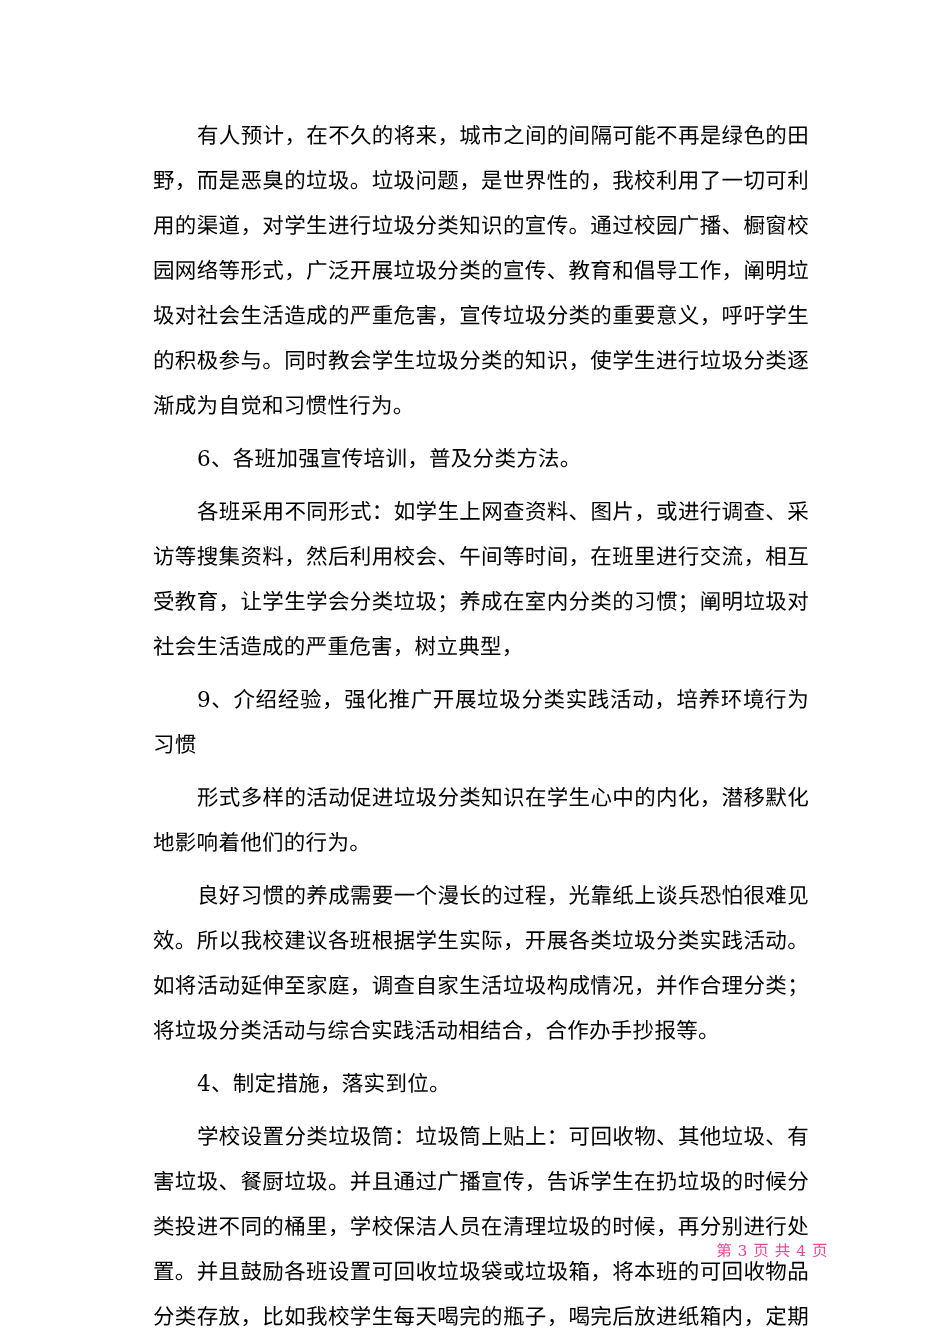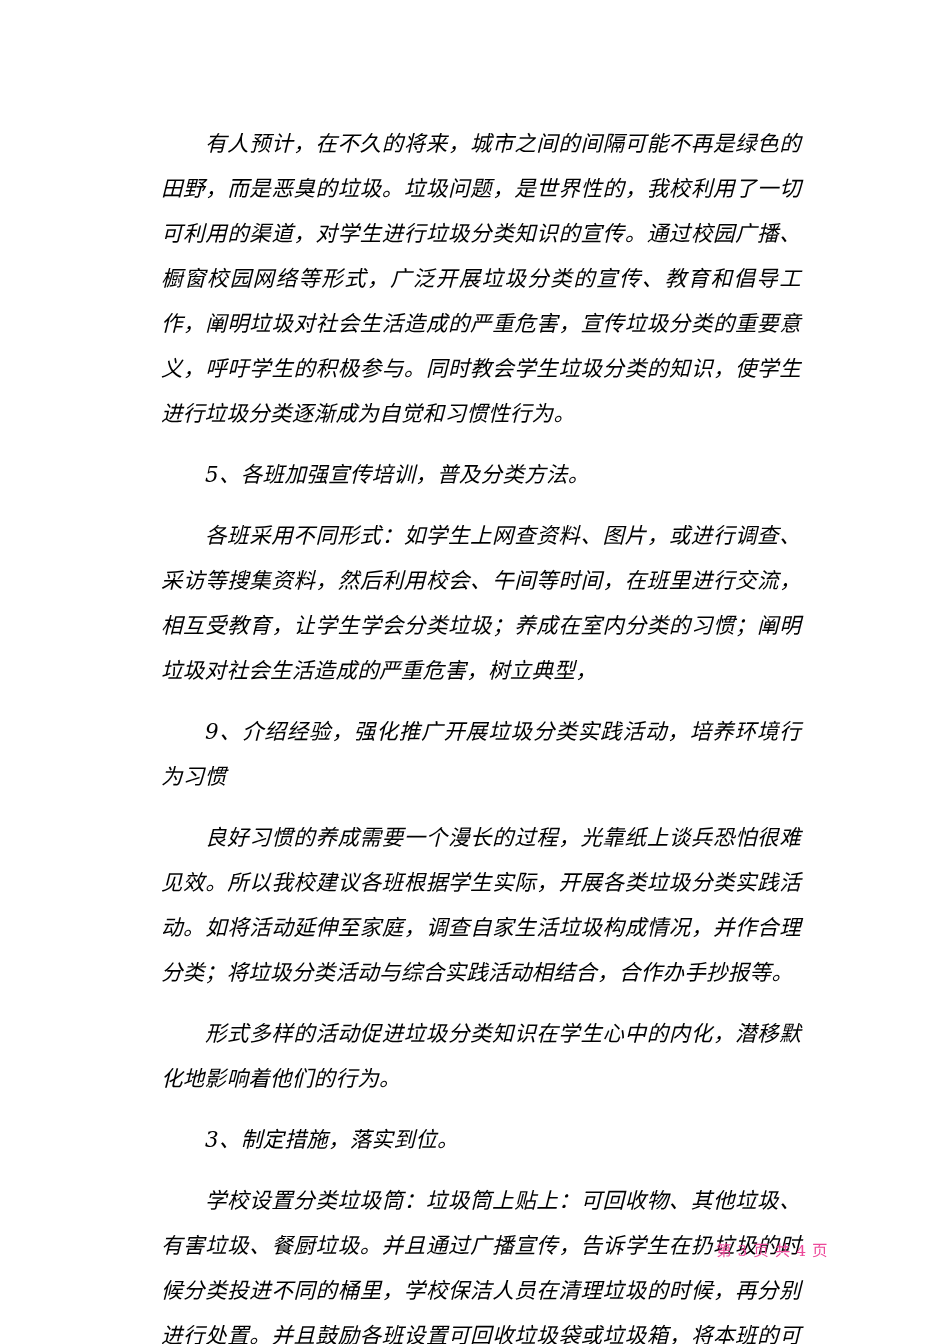--- a/index.html
+++ b/index.html
@@ -29,45 +29,44 @@
     left: 145px;
     top: 105px;
     width: 672px;
   }
   .para {
     font-size: 21.5px;
     line-height: 45px;
     text-align: justify;
     text-justify: inter-ideograph;
     letter-spacing: 0.3px;
-    margin: 16px;
+    margin: 8px;
     white-space: pre-wrap;
-    font-style: italic;
   }
   .indent2 {
     text-indent: 44px;
   }
   .footer {
     position: absolute;
     right: 122px;
     bottom: 84px;
     font-size: 15.5px;
     font-family: "DejaVu Serif", "Liberation Serif", serif;
     color: #ec4899;
     letter-spacing: 0.5px;
   }
 </style>
 </head>
 <body>
 
 <div class="page">
   <div class="content">
     <p class="para indent2">有人预计，在不久的将来，城市之间的间隔可能不再是绿色的田野，而是恶臭的垃圾。垃圾问题，是世界性的，我校利用了一切可利用的渠道，对学生进行垃圾分类知识的宣传。通过校园广播、橱窗校园网络等形式，广泛开展垃圾分类的宣传、教育和倡导工作，阐明垃圾对社会生活造成的严重危害，宣传垃圾分类的重要意义，呼吁学生的积极参与。同时教会学生垃圾分类的知识，使学生进行垃圾分类逐渐成为自觉和习惯性行为。</p>
-    <p class="para indent2">5、各班加强宣传培训，普及分类方法。</p>
+    <p class="para indent2">6、各班加强宣传培训，普及分类方法。</p>
     <p class="para indent2">各班采用不同形式：如学生上网查资料、图片，或进行调查、采访等搜集资料，然后利用校会、午间等时间，在班里进行交流，相互受教育，让学生学会分类垃圾；养成在室内分类的习惯；阐明垃圾对社会生活造成的严重危害，树立典型，</p>
     <p class="para indent2">9、介绍经验，强化推广开展垃圾分类实践活动，培养环境行为习惯</p>
+    <p class="para indent2">形式多样的活动促进垃圾分类知识在学生心中的内化，潜移默化地影响着他们的行为。</p>
     <p class="para indent2">良好习惯的养成需要一个漫长的过程，光靠纸上谈兵恐怕很难见效。所以我校建议各班根据学生实际，开展各类垃圾分类实践活动。如将活动延伸至家庭，调查自家生活垃圾构成情况，并作合理分类；将垃圾分类活动与综合实践活动相结合，合作办手抄报等。</p>
-    <p class="para indent2">形式多样的活动促进垃圾分类知识在学生心中的内化，潜移默化地影响着他们的行为。</p>
-    <p class="para indent2">3、制定措施，落实到位。</p>
+    <p class="para indent2">4、制定措施，落实到位。</p>
     <p class="para indent2">学校设置分类垃圾筒：垃圾筒上贴上：可回收物、其他垃圾、有害垃圾、餐厨垃圾。并且通过广播宣传，告诉学生在扔垃圾的时候分类投进不同的桶里，学校保洁人员在清理垃圾的时候，再分别进行处置。并且鼓励各班设置可回收垃圾袋或垃圾箱，将本班的可回收物品分类存放，比如我校学生每天喝完的瓶子，喝完后放进纸箱内，定期卖给废品收费站。所得费用可以作为本班班费，为同学们买奖品等。这样，既做到了环保，又使同学们树立了节约意识，还体验到了其中的乐趣。</p>
   </div>
   <div class="footer">第 3 页 共 4 页</div>
 </div>
 
 </body></html>

